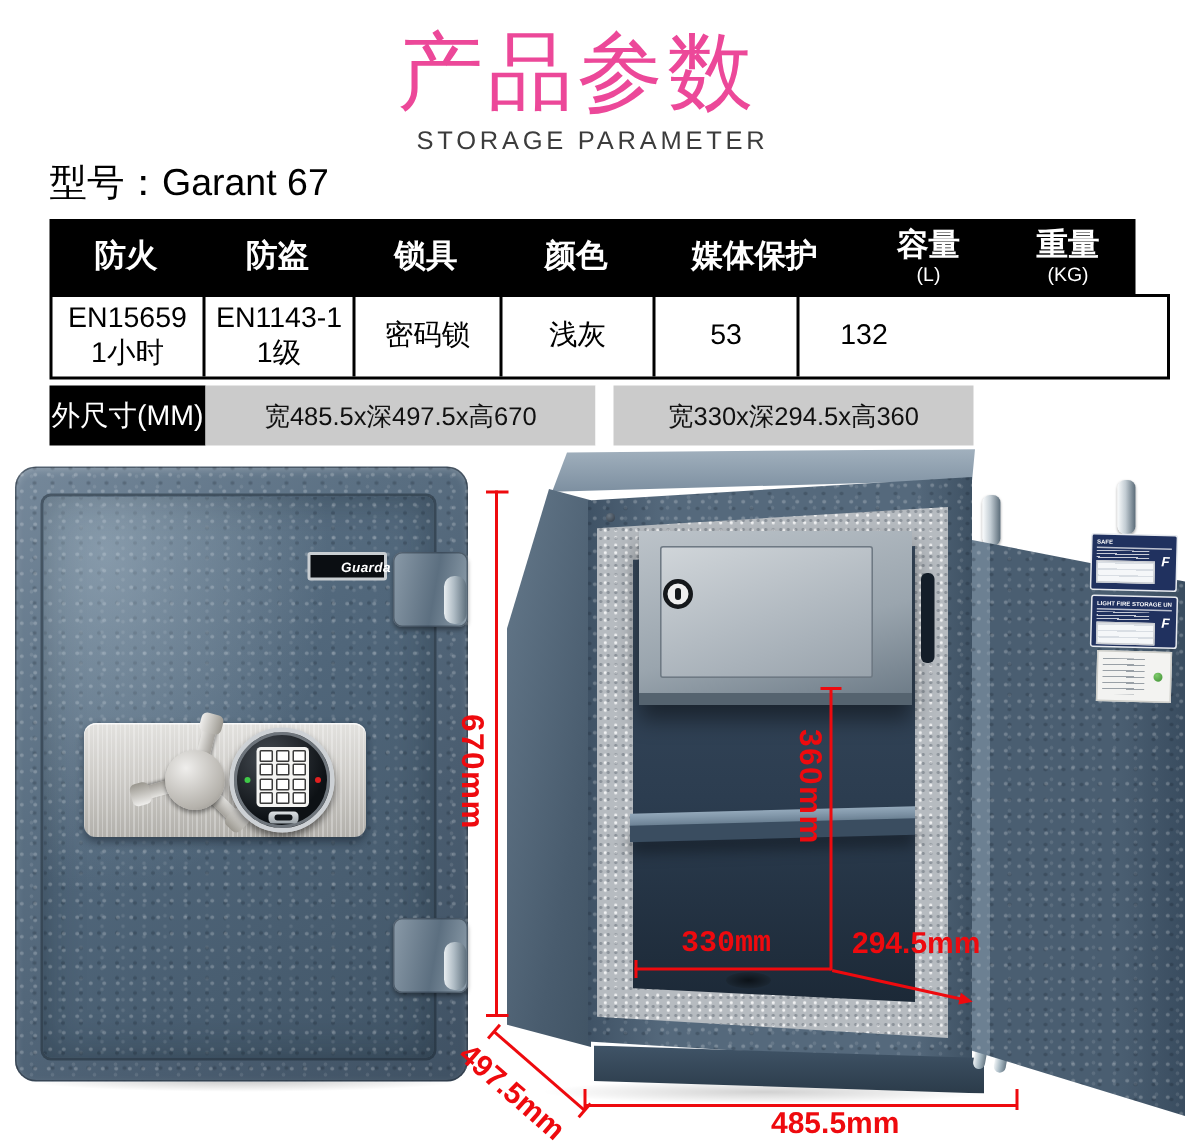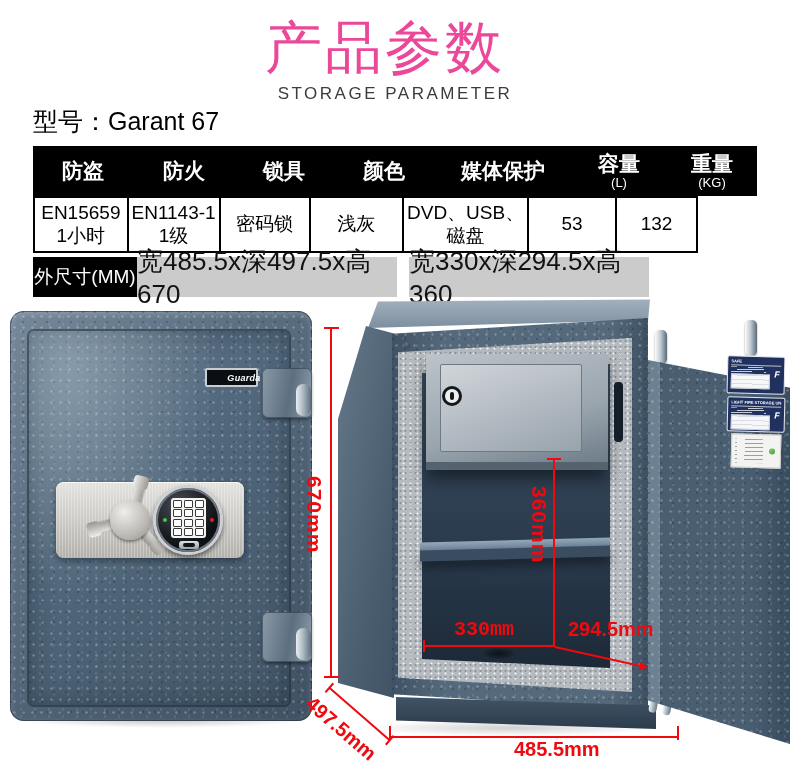--- a/index.html
+++ b/index.html
@@ -14,31 +14,31 @@
             color:#3c3c3c;font-weight:400;}
   .model{left:33px;top:105px;font-size:25px;color:#000;}
 
   
   .thead{left:33px;top:146px;width:724px;height:50px;background:#000;display:flex;color:#fff;}
   .th{display:flex;flex-direction:column;align-items:center;justify-content:center;
       font-size:21px;font-weight:600;line-height:1.05;}
   .th .unit{font-size:13px;font-weight:400;margin-top:1px;}
   .unit:empty,.l2:empty{display:none;}
   .c1{width:102px}.c2{width:100px}.c3{width:98px}.c4{width:102px}.c5{width:136px}.c6{width:96px}.c7{width:90px}
-  .trow{left:33px;top:196px;width:665px;height:57px;background:#fff;display:flex;
+  .trow{left:33px;top:196px;width:747px;height:57px;background:#fff;display:flex;
         border:2px solid #000;box-sizing:border-box;}
   .td{display:flex;flex-direction:column;align-items:center;justify-content:center;
       font-size:19px;line-height:1.2;box-sizing:border-box;}
   .td+.td{border-left:2px solid #000;}
   .d1{width:100px}.d2{width:100px}.d3{width:98px}.d4{width:102px}.d5{width:136px}.d6{width:96px}.d7{width:88px}
 
   
   .dims{left:33px;top:257px;width:724px;height:40px;display:flex;}
   .dims .blk{background:#000;color:#fff;font-size:19px;display:flex;align-items:center;justify-content:center;}
-  .dims .gry{background:#cbcbcb;color:#111;font-size:26px;display:flex;align-items:center;justify-content:center;}
+  .dims .gry{background:#cbcbcb;color:#111;font-size:17px;display:flex;align-items:center;justify-content:center;}
   .ol{width:104px}.ov{width:260px}.gap{width:12px;background:#fff}.il{width:108px}.iv{width:240px}
 
   
   .spk{position:absolute;inset:0;pointer-events:none;border-radius:inherit;
     background-image:
       radial-gradient(circle, rgba(255,255,255,.22) 1px, transparent 1.5px),
       radial-gradient(circle, rgba(255,255,255,.10) 1px, transparent 1.5px),
       radial-gradient(circle, rgba(8,16,26,.20) 1px, transparent 1.5px);
     background-size:9px 11px,14px 7px,12px 10px;
     background-position:0 0,4px 3px,7px 6px;}
@@ -196,25 +196,25 @@
 </head>
 <body>
 
 <div class="page">
 
   <div class="abs title">产品参数</div>
   <div class="abs subtitle">STORAGE PARAMETER</div>
   <div class="abs model"><span>型号：</span><span>Garant 67</span></div>
 
   <div class="abs thead">
+    <div class="th c1">
+        <span>防火</span>
+      </div>
     <div class="th c2">
         <span>防盗</span>
-      </div>
-    <div class="th c1">
-        <span>防火</span>
       </div>
     <div class="th c3">
         <span>锁具</span>
       </div>
     <div class="th c4">
         <span>颜色</span>
       </div>
     <div class="th c5">
         <span>媒体保护</span>
       </div>
@@ -235,24 +235,20 @@
       </div>
     <div class="td d2">
         <span class="l1">EN1143-1</span>
         <span class="l2">1级</span>
       </div>
     <div class="td d3">
         <span class="l1">密码锁</span>
       </div>
     <div class="td d4">
         <span class="l1">浅灰</span>
-      </div>
-    <div class="td d5">
-        <span class="l1">DVD、USB、</span>
-        <span class="l2">磁盘</span>
       </div>
     <div class="td d6">
         <span class="l1">53</span>
       </div>
     <div class="td d7">
         <span class="l1">132</span>
       </div>
   </div>
 
   <div class="abs dims">

